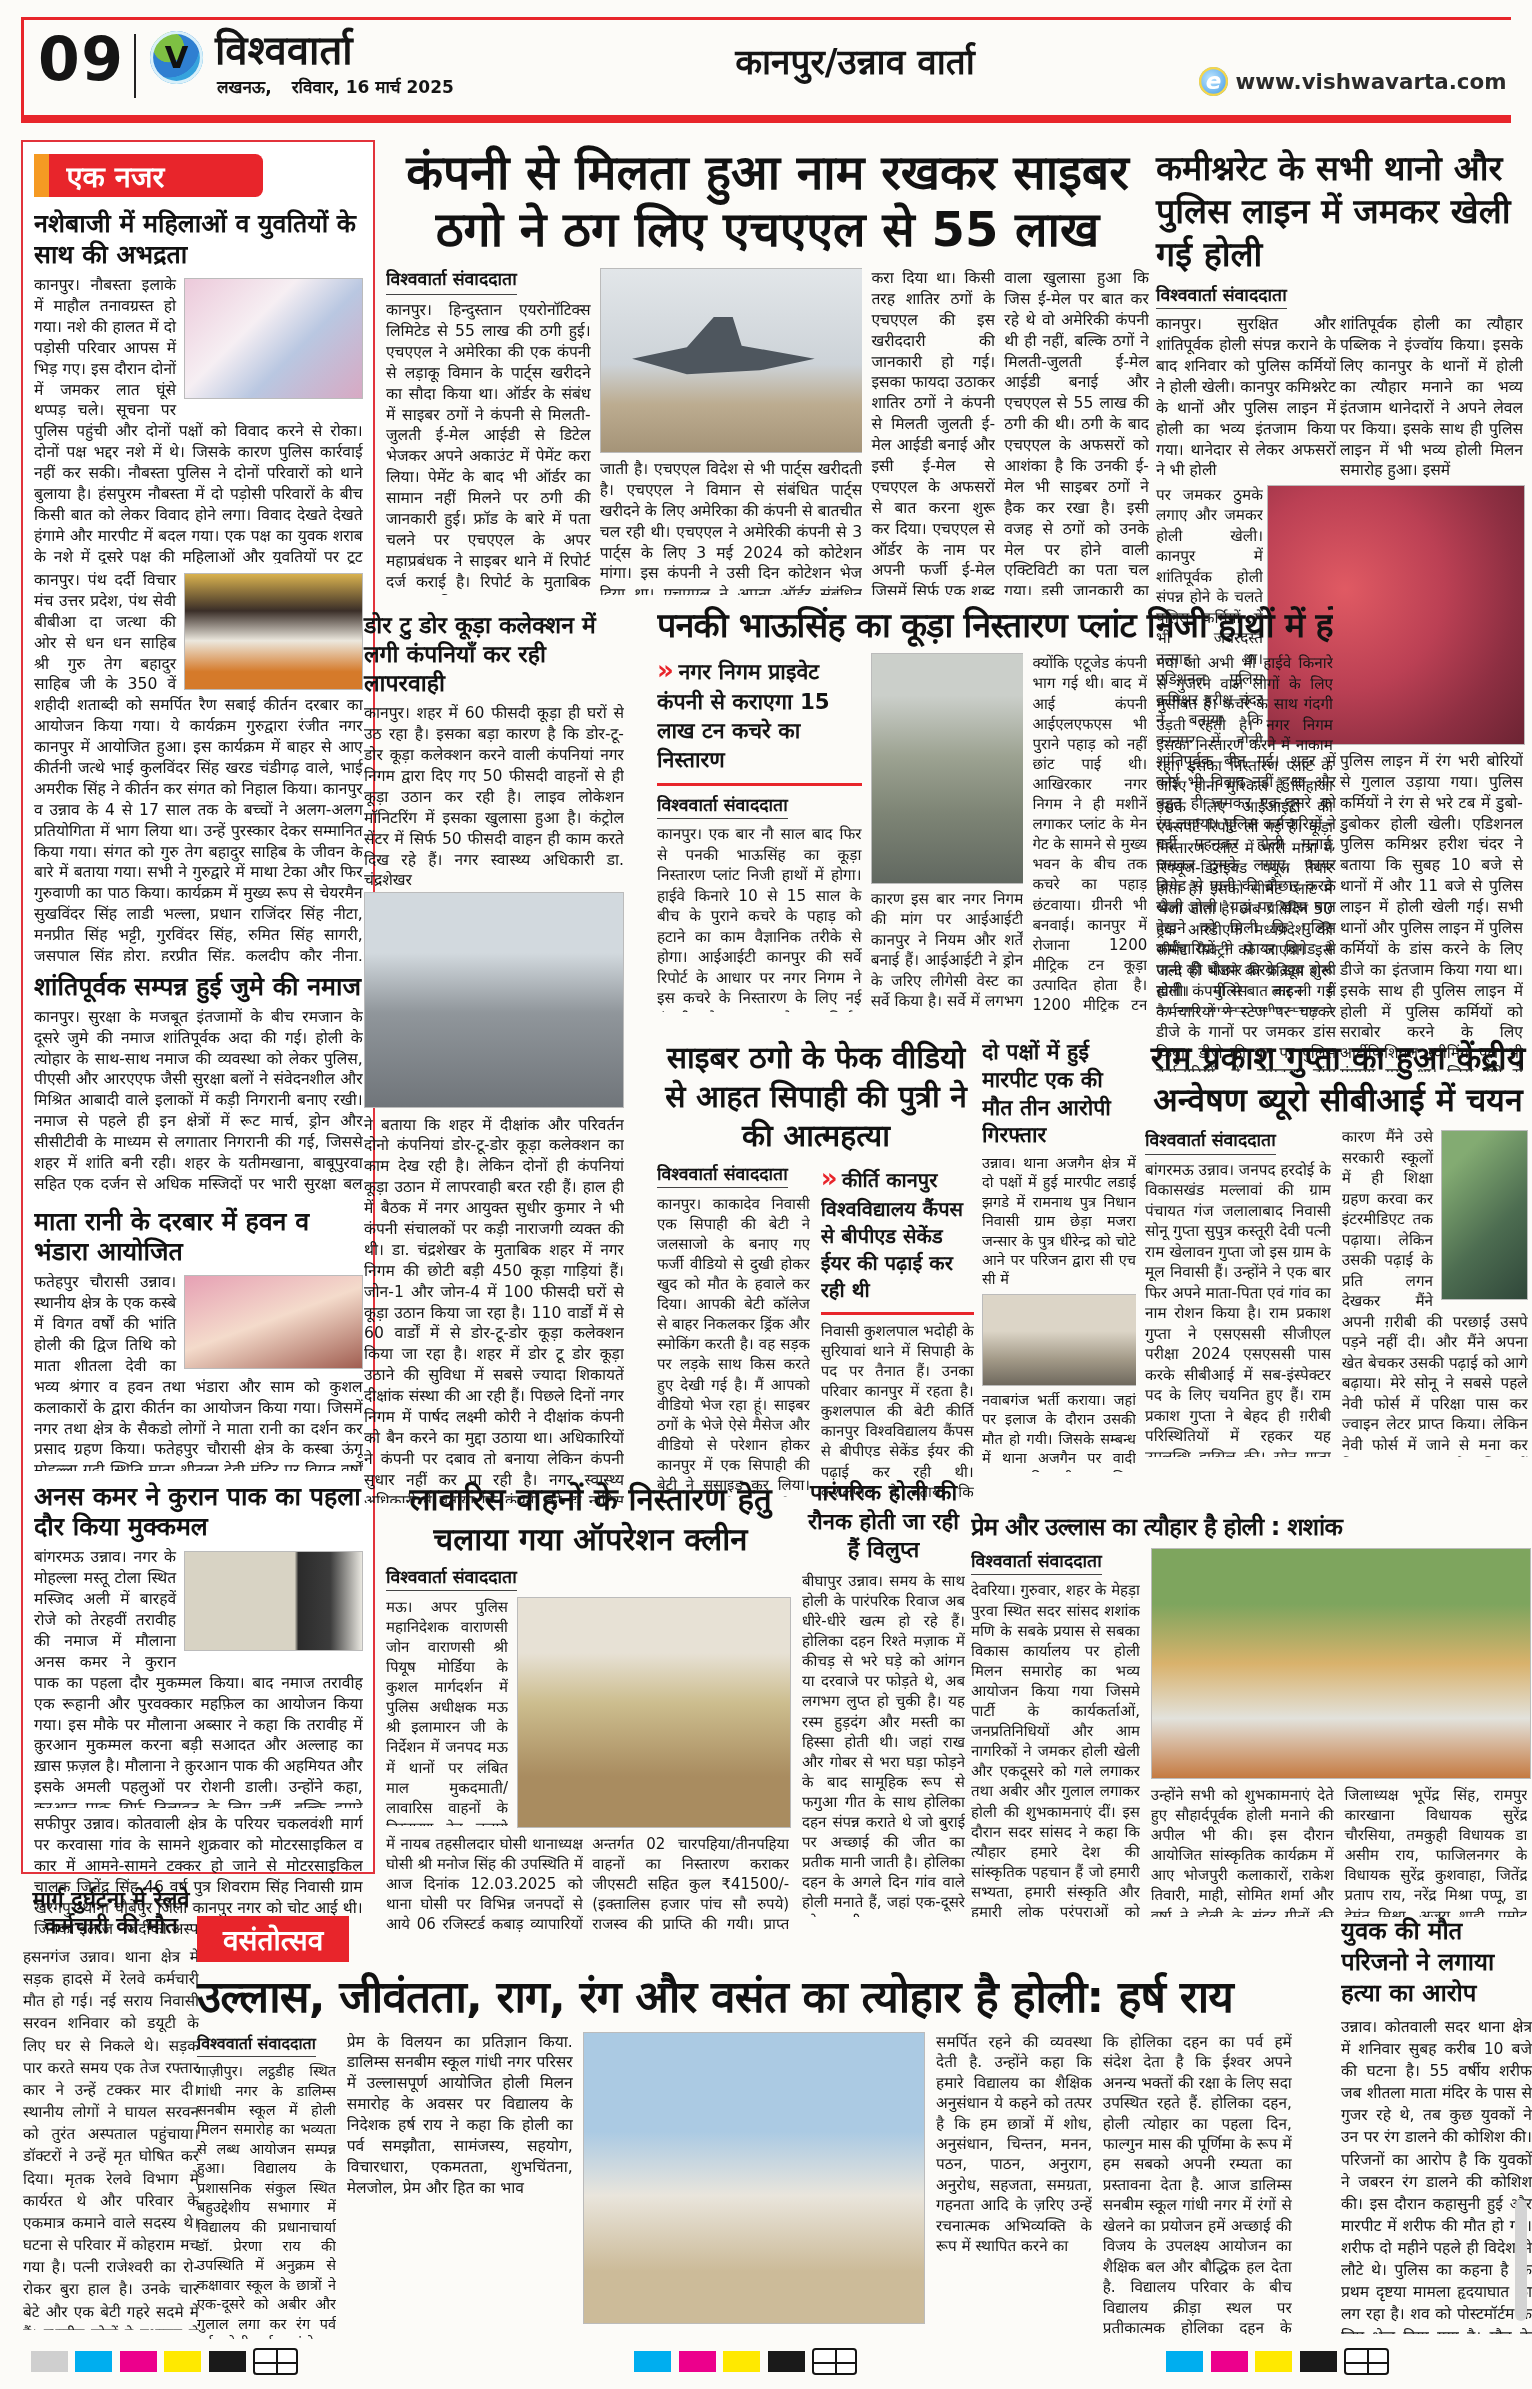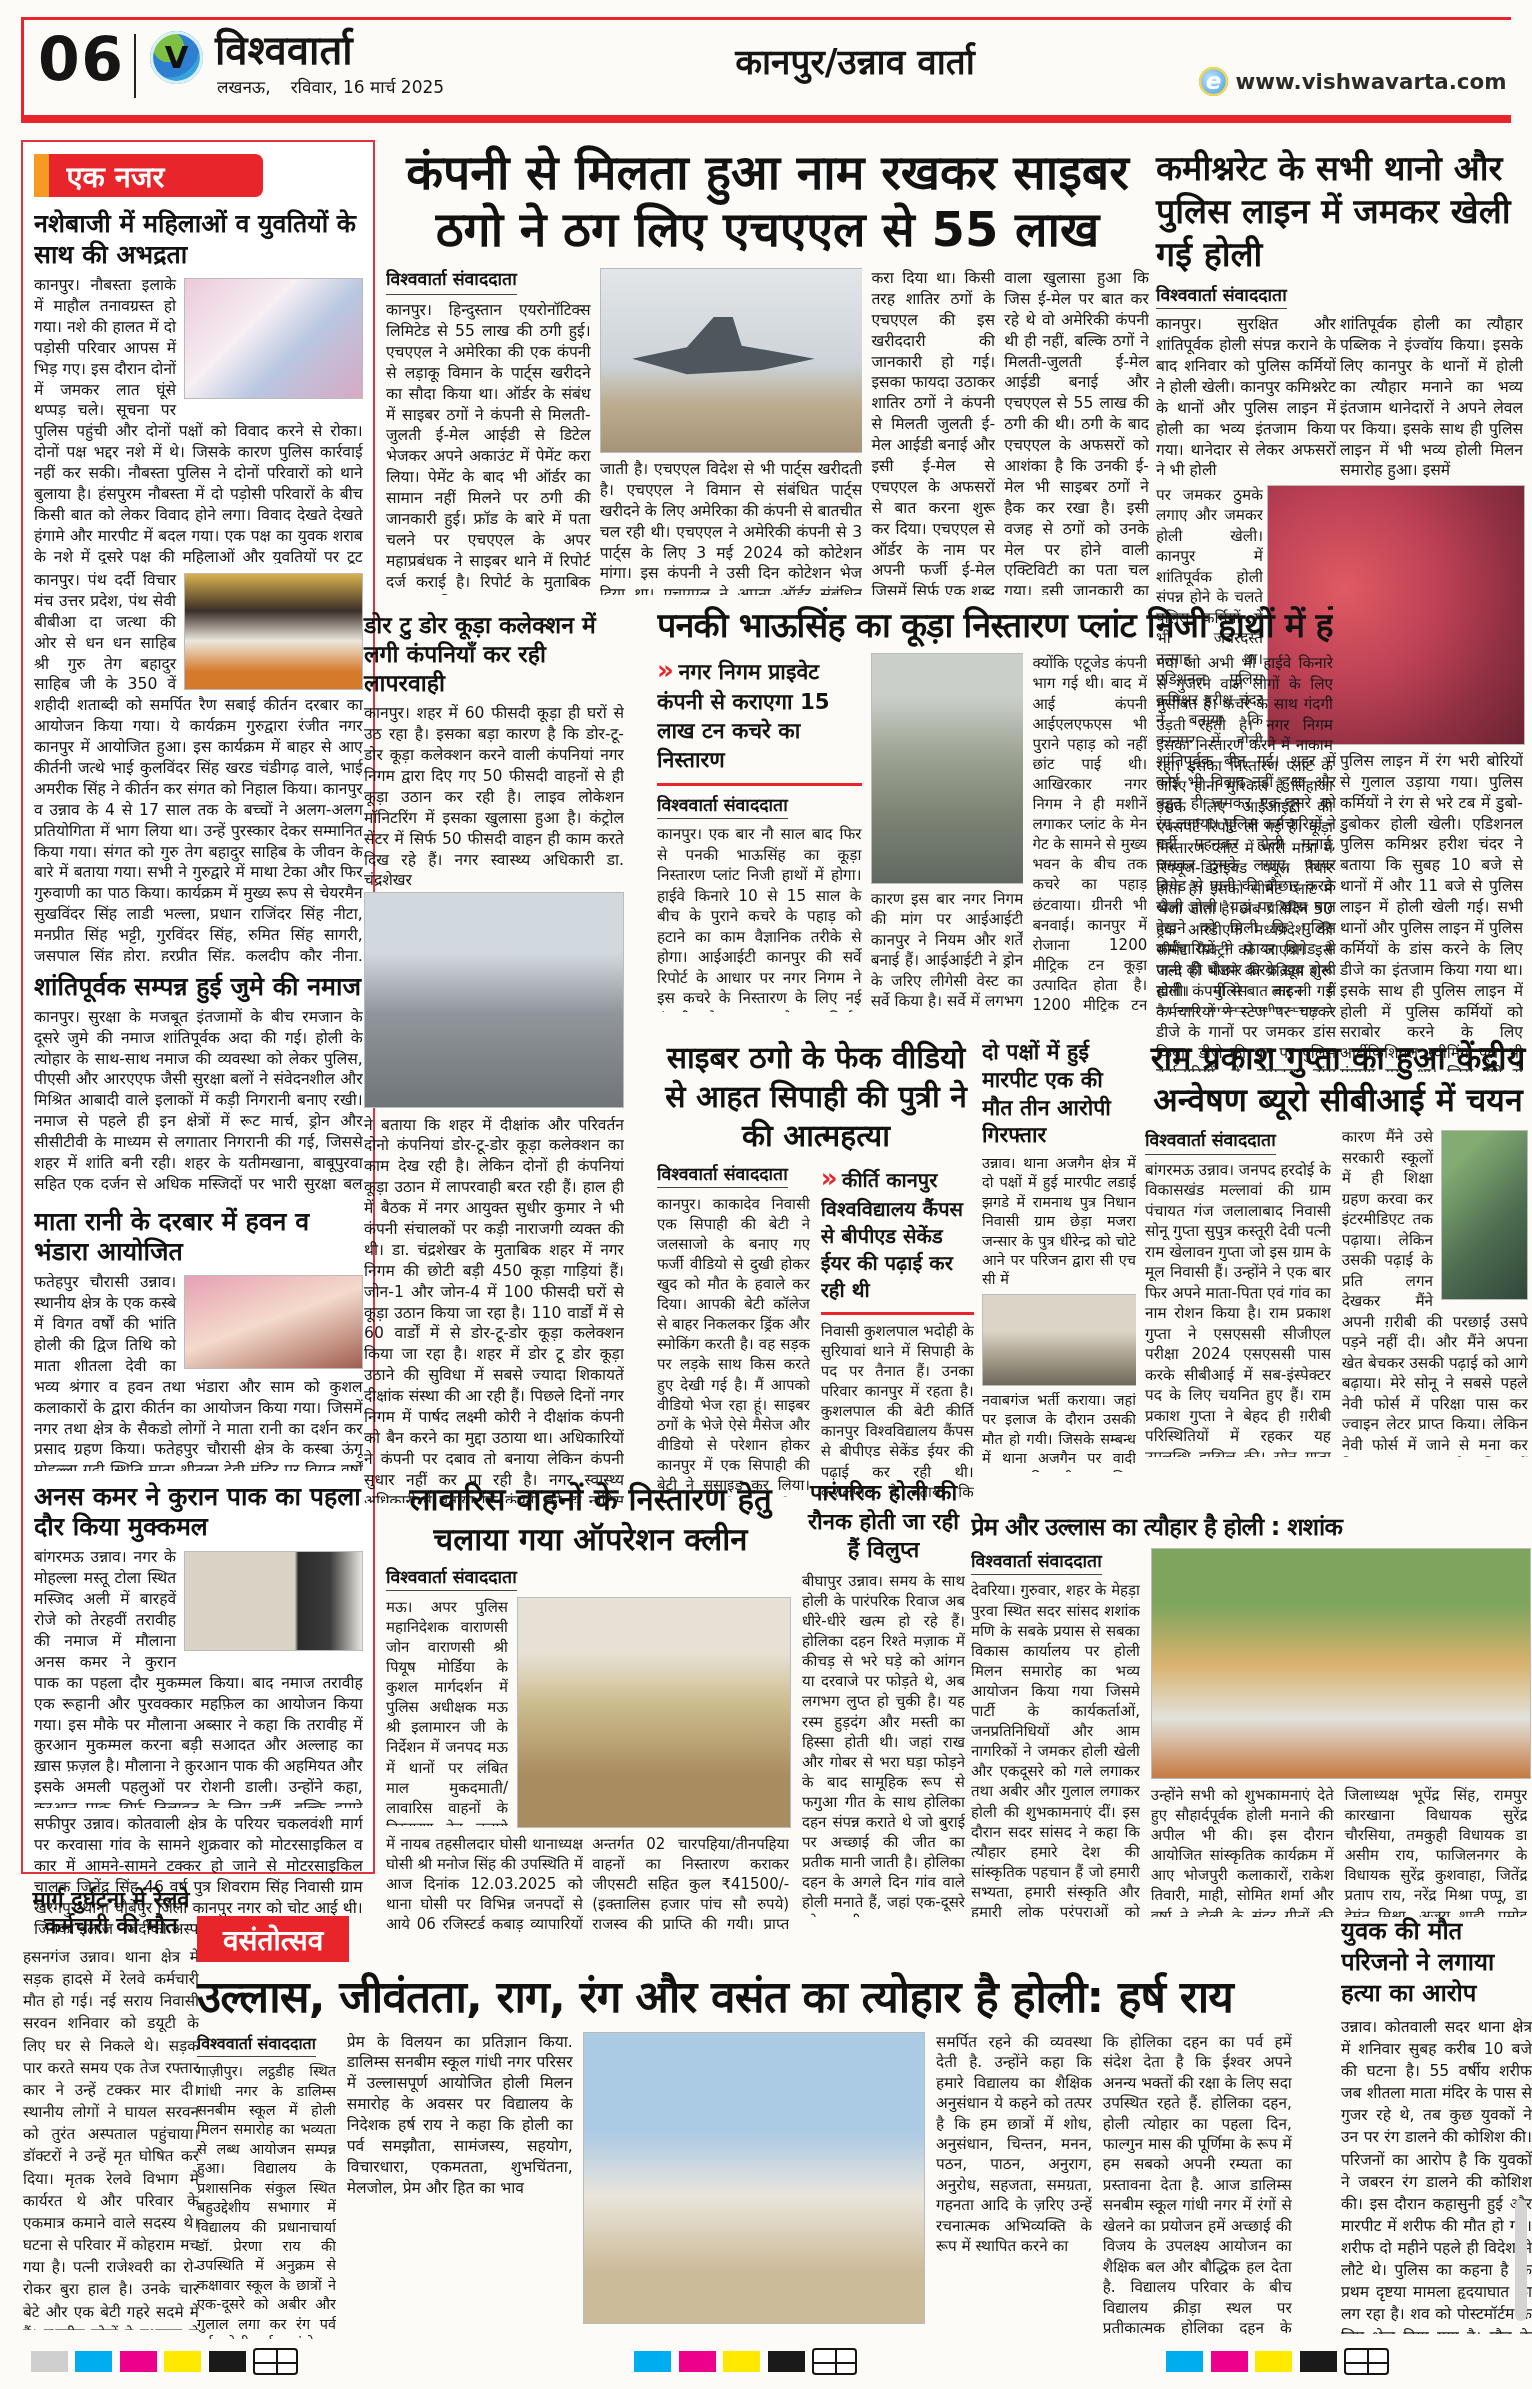--- a/index.html
+++ b/index.html
@@ -12,21 +12,21 @@
   .ovh{overflow:hidden;}
   .ctr{text-align:center;}
   
   #hdr{left:21.4px;top:17px;width:1487px;height:98px;border-top:3.8px solid #e8252b;border-left:3.8px solid #e8252b;}
   #hdr-redbar{left:21.4px;top:115px;width:1490px;height:8.4px;background:#e8252b;}
   #pagenum{left:38px;top:24.4px;font-size:60px;font-weight:bold;letter-spacing:1.5px;}
   #hdr-div{left:134px;top:34px;width:2.3px;height:64px;background:#222;}
   #logo{left:150px;top:30.5px;width:53px;height:53px;border-radius:50%;background:radial-gradient(circle at 35% 30%,#7ec043 0 30%,#2f7fd1 31% 60%,#36a3dd 61% 100%);display:flex;align-items:center;justify-content:center;box-shadow:inset 0 0 0 3.1px #d9f0fa;}
   #logo span{font-size:30.5px;font-weight:bold;color:#101010;}
   #masthead{left:215px;top:21.4px;font-size:40px;font-weight:bold;}
-  #dateline{left:217px;top:75px;font-size:17px;font-weight:normal;}
+  #dateline{left:217px;top:75px;font-size:17px;font-weight:bold;}
   #dateline .gap{display:inline-block;width:20px;}
   #section{left:687px;top:37px;width:336px;font-size:35px;font-weight:bold;text-align:center;}
   #web{left:1199px;top:67px;font-size:21.4px;font-weight:bold;color:#2b2b2b;display:flex;align-items:center;gap:7.6px;}
   .eicon{display:inline-block;width:29px;height:29px;border-radius:50%;background:radial-gradient(circle at 40% 40%,#bfe6ff,#2f8fe0);color:#fff;font-weight:bold;font-style:italic;text-align:center;line-height:29px;font-size:23px;box-shadow:0 0 0 2.3px #f7d648 inset;}
   
   #eknajar{left:21.4px;top:140px;width:354px;height:1734px;border:2.3px solid #e2333b;background:#fff;padding:9.2px 10.7px;box-sizing:border-box;}
   #ekbadge{display:flex;height:43px;margin:3.1px 0 7.6px 0;width:229px;}
   #ekbadge .acc{width:15.3px;background:#f59a23;}
   #ekbadge .bar{flex:1;background:#e8252b;color:#fff;font-size:29px;font-weight:bold;display:flex;align-items:center;padding-left:17px;border-radius:0 7.6px 7.6px 0;}
   .ek-art{margin-bottom:6.1px;}
@@ -100,21 +100,21 @@
   .ph-stage{background:linear-gradient(180deg,#7ea55e 24%,#d9b26c 50%,#e2e2dc 74%,#c57a41);}
   .ph-school{background:linear-gradient(180deg,#abcae3 34%,#e9e5dc 56%,#ccbb99 82%);}
   #graybar{left:1515px;top:2199px;width:12.2px;height:122px;background:#d4d4d4;border-radius:6.1px;}
 </style>
 </head>
 <body>
 
 <div id="page">
 
   <div class="abs" id="hdr"></div>
-  <div class="abs" id="pagenum">06</div>
+  <div class="abs" id="pagenum">09</div>
   <div class="abs" id="hdr-div"></div>
   <div class="abs" id="logo">
       <span>V</span>
     </div>
   <div class="abs" id="masthead">विश्ववार्ता</div>
   <div class="abs" id="dateline">
     <span>लखनऊ,</span><span class="gap"></span><span>रविवार, 16 मार्च 2025</span>
   </div>
   <div class="abs" id="section">कानपुर/उन्नाव वार्ता</div>
   <div class="abs" id="web">

